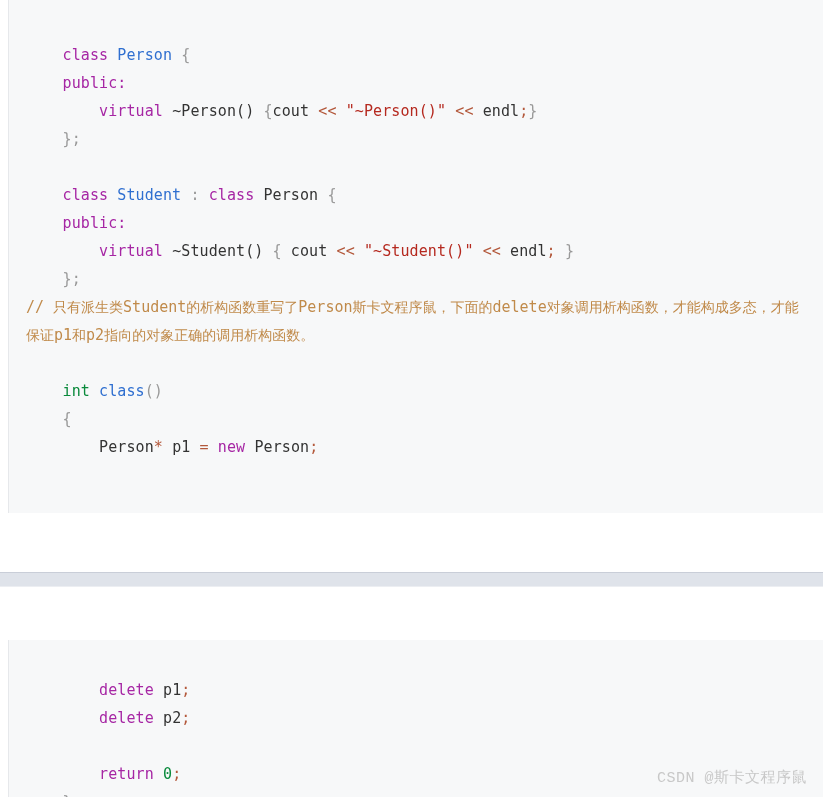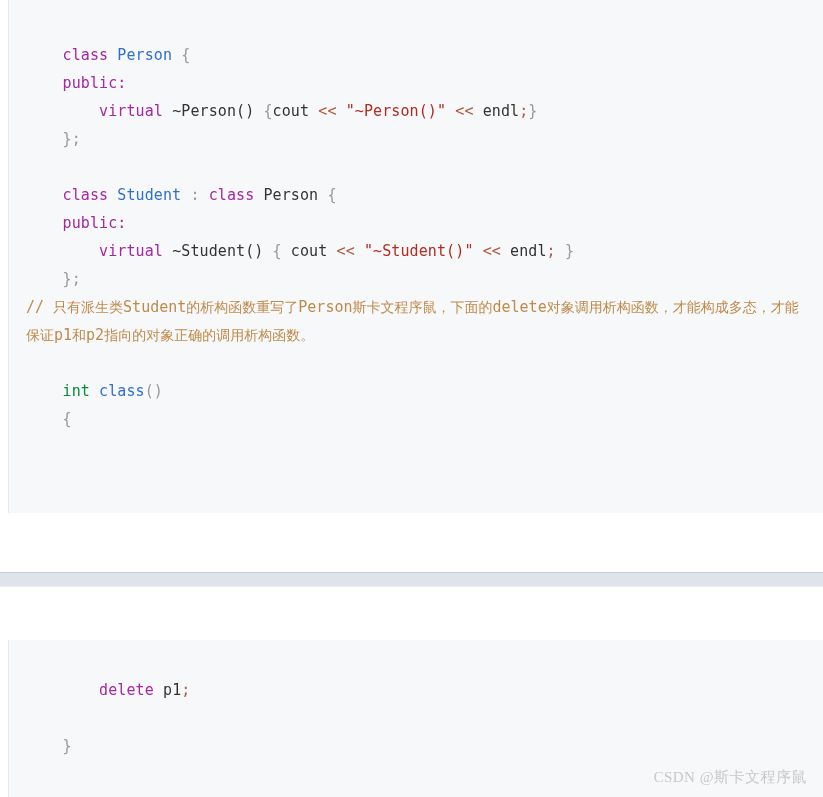--- a/index.html
+++ b/index.html
@@ -83,21 +83,21 @@
     background: #dfe3ea;
     border-top: 1px solid #c9ced8;
     border-bottom: 1px solid #eceef2;
   }
 
   
   #watermark {
     position: absolute;
     right: 16px;
     top: 768px;
-    font-family: Liberation Serif, serif;
+    font-family: Liberation Mono, monospace;
     font-size: 15px;
     color: #c8c8c8;
     letter-spacing: 0.5px;
     white-space: nowrap;
     user-select: none;
   }
 </style>
 </head>
 <body>
 
@@ -142,35 +142,44 @@
   <div class="comment-line"><span>//</span> <span class="cjk">只有派生类</span><span>Student</span><span class="cjk">的析构函数重写了</span><span>Person</span><span class="cjk">斯卡文程序鼠，下面的</span><span>delete</span><span class="cjk">对象调用析构函数，才能构成多态，才能保证</span><span>p1</span><span class="cjk">和</span><span>p2</span><span class="cjk">指向的对象正确的调用析构函数。</span></div>
 
   <div class="code-line">
     <span class="typegrn">int</span><span class="plain"> </span><span class="type">class</span><span class="punct">()</span>
   </div>
 
   <div class="code-line">
     <span class="punct">{</span>
   </div>
 
+  <div class="code-line">
+    <span class="plain">    </span><span class="plain">Person</span><span class="op">*</span><span class="plain"> </span><span class="plain">p1</span><span class="plain"> </span><span class="op">=</span><span class="plain"> </span><span class="kw">new</span><span class="plain"> </span><span class="plain">Person</span><span class="op">;</span>
+  </div>
 
 
 </div>
 
 <div id="scroll-strip"></div>
 
 <div class="code-block" id="code-block-bottom">
 
   <div class="code-line" style="margin-top:8px;">
     <span class="plain">    </span><span class="kw">delete</span><span class="plain"> </span><span class="plain">p1</span><span class="op">;</span>
   </div>
 
+  <div class="code-line">
+    <span class="plain">    </span><span class="kw">delete</span><span class="plain"> </span><span class="plain">p2</span><span class="op">;</span>
+  </div>
 
   <div class="code-line blank">&nbsp;</div>
 
+  <div class="code-line">
+    <span class="plain">    </span><span class="kw">return</span><span class="plain"> </span><span class="num">0</span><span class="op">;</span>
+  </div>
 
   <div class="code-line">
     <span class="punct">}</span>
   </div>
 
 </div>
 
 <div id="watermark">CSDN @斯卡文程序鼠</div>
 
 </body></html>

